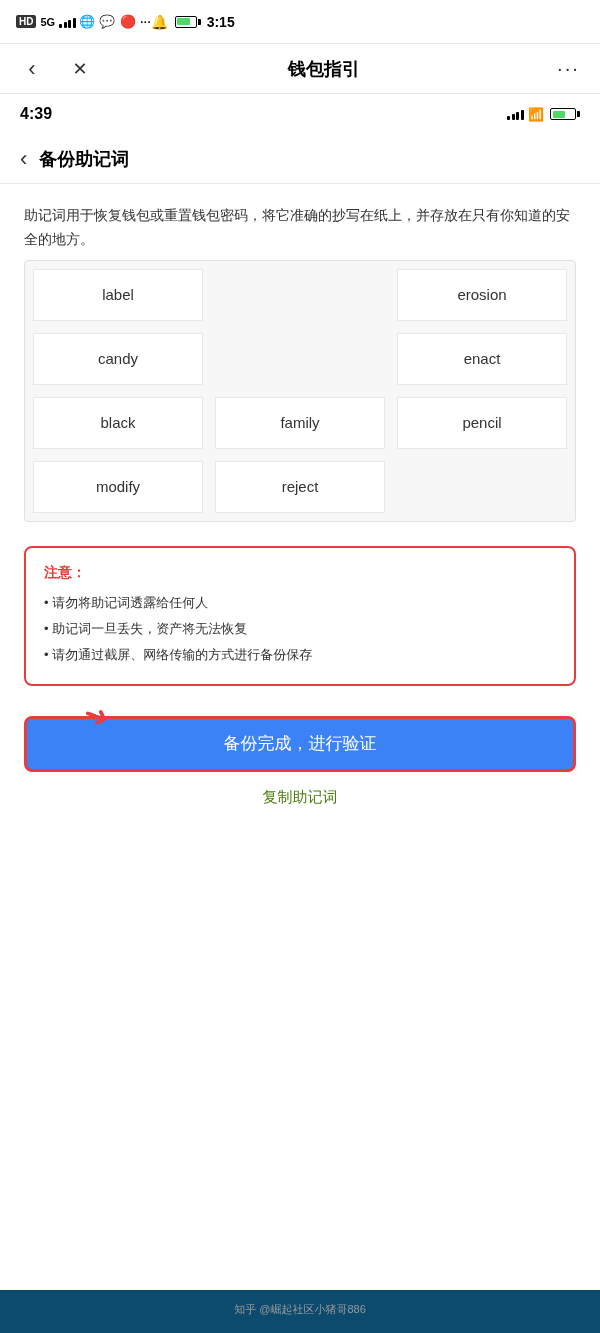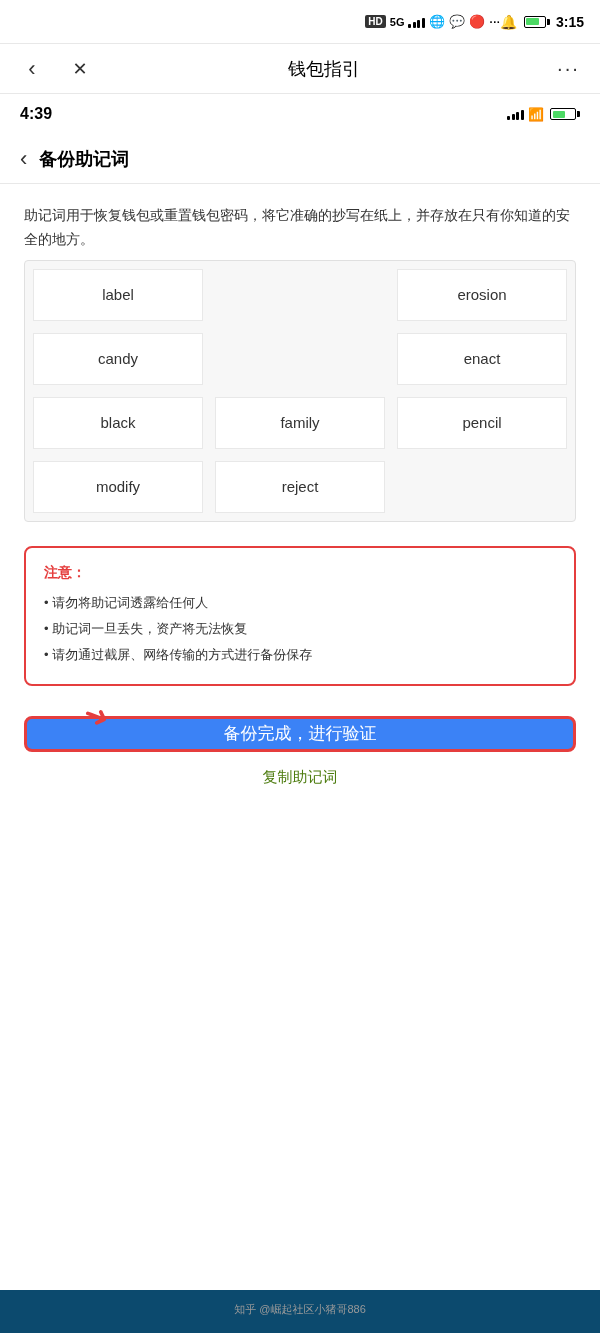--- a/index.html
+++ b/index.html
@@ -11,21 +11,21 @@
       overflow: hidden;
       position: relative;
     }
 
     
     .outer-status-bar {
       background: #fff;
       height: 44px;
       display: flex;
       align-items: center;
-      justify-content: flex-end;
+      justify-content: flex-start;
       padding: 0 16px;
       border-bottom: 1px solid #e8e8e8;
     }
     .status-left {
       display: flex;
       align-items: center;
       gap: 4px;
       font-size: 12px;
       font-weight: 600;
     }
@@ -42,21 +42,21 @@
       background: #fff;
       height: 50px;
       display: flex;
       align-items: center;
       justify-content: space-between;
       padding: 0 16px;
       border-bottom: 1px solid #e8e8e8;
     }
     .outer-nav-title {
       font-size: 18px;
-      font-weight: 400;
+      font-weight: 700;
       color: #000;
     }
     .nav-icon-btn {
       width: 32px;
       height: 32px;
       display: flex;
       align-items: center;
       justify-content: center;
       font-size: 18px;
       color: #333;
@@ -178,21 +178,21 @@
 
     
     .confirm-btn {
       background: #3b82f6;
       border: 3px solid #e53e3e;
       border-radius: 8px;
       color: #fff;
       font-size: 17px;
       font-weight: 500;
       width: 100%;
-      height: 36px;
+      height: 56px;
       display: flex;
       align-items: center;
       justify-content: center;
       cursor: pointer;
       margin-bottom: 16px;
       position: relative;
     }
 
     
     .copy-link {

